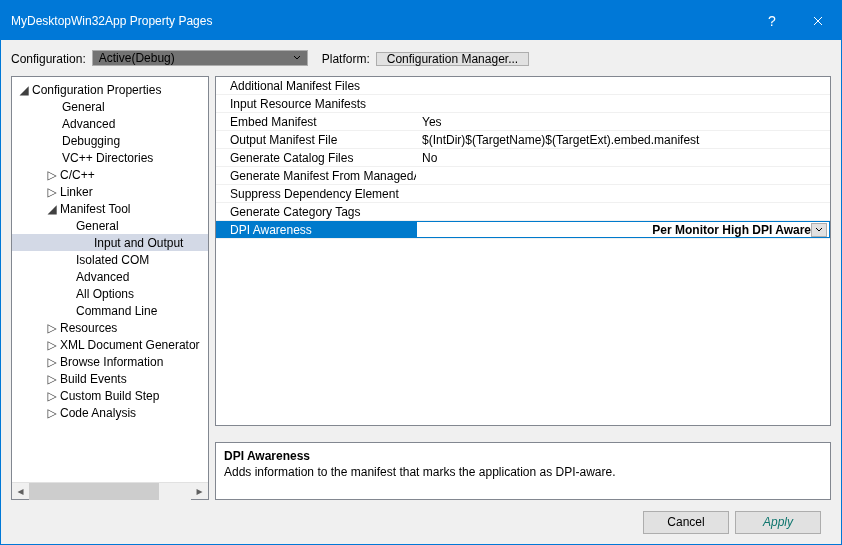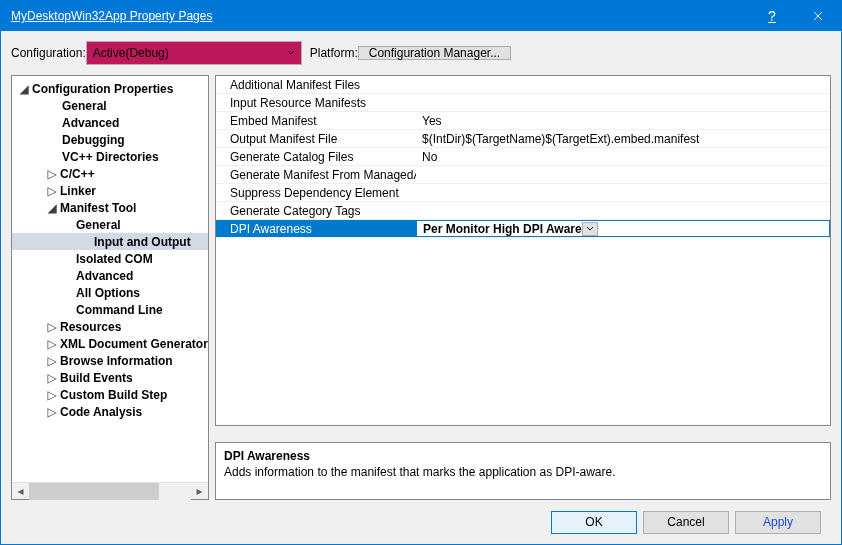--- a/index.html
+++ b/index.html
@@ -1,60 +1,60 @@
 <!DOCTYPE html>
 <html><head>
 <meta charset="utf-8">
 <style>
 * { box-sizing: border-box; margin: 0; padding: 0; font-family: "Segoe UI", Tahoma, sans-serif; font-size: 12px; }
 body { background: #fff; width: 842px; height: 545px; border: 1px solid #0078d7; display: flex; flex-direction: column; }
 
-.titlebar { background: #0078d7; color: #fff; height: 30px; display: flex; align-items: center; padding-left: 10px; text-decoration: underline; }
+.titlebar { background: #0078d7; color: #fff; height: 39px; display: flex; align-items: center; padding-left: 10px; }
 .titlebar .title { flex: 1; font-size: 12px; }
 .titlebar .tb-btn { width: 46px; height: 30px; display: flex; align-items: center; justify-content: center; color: #fff; }
 .titlebar .tb-btn svg { width: 10px; height: 10px; }
 
 .content { flex: 1; background: #f0f0f0; display: flex; flex-direction: column; padding: 10px 10px 0 10px; }
 
-.toprow { display: flex; align-items: center; margin-bottom: 10px; }
+.toprow { display: flex; align-items: flex-end; gap: 6px; margin-bottom: 10px; }
 .toprow label { color: #000; }
-.combo { background: #be185d; border: 1px solid #adadad; height: 24px; display: flex; align-items: center; padding: 0 6px; position: relative; }
+.combo { background: #737373; border: 1px solid #adadad; height: 16px; display: flex; align-items: center; padding: 0 6px; position: relative; }
 .combo .chev { position: absolute; right: 6px; }
 .btn { background: #e1e1e1; border: 1px solid #adadad; height: 14px; padding: 0 10px; display: flex; align-items: center; justify-content: center; }
 
 .main { flex: 1; display: flex; gap: 6px; min-height: 0; }
 
 .tree { width: 198px; background: #fff; border: 1px solid #828790; display: flex; flex-direction: column; }
 .tree-body { flex: 1; overflow: hidden; padding-top: 4px; }
 .tree-row { height: 17px; display: flex; align-items: center; white-space: nowrap; overflow: hidden; }
 .tree-row .arrow { width: 12px; display: inline-flex; justify-content: center; align-items: center; color: #404040; }
 .tree-row.sel { background: #d3d9e6; }
-.tree-row .lbl { padding-left: 2px; font-weight: bold; }
+.tree-row .lbl { padding-left: 2px; }
 .tree-scroll { height: 17px; background: #f0f0f0; border-top: 1px solid #e1e1e1; display: flex; align-items: center; }
 .tree-scroll .sbtn { width: 17px; height: 17px; display: flex; align-items: center; justify-content: center; color: #606060; }
 .tree-scroll .track { flex: 1; background: #f0f0f0; height: 17px; position: relative; }
 .tree-scroll .thumb { position: absolute; left: 0; width: 80%; height: 100%; background: #cdcdcd; }
 
 .rightcol { flex: 1; display: flex; flex-direction: column; gap: 16px; min-width: 0; }
 .grid { flex: 1; background: #fff; border: 1px solid #828790; overflow: hidden; }
 .gridrow { height: 18px; display: flex; align-items: center; border-bottom: 1px solid #f0f0f0; }
 .gridrow .gname { width: 200px; padding-left: 14px; white-space: nowrap; overflow: hidden; }
 .gridrow .gval { flex: 1; padding-left: 6px; white-space: nowrap; overflow: hidden; }
 .gridrow.selrow { background: #007acc; color: #fff; }
 .gridrow.selrow .gname { font-weight: 400; }
-.gridrow.selrow .gval { background: #fff; color: #000; font-weight: 700; border: 1px solid #007acc; height: 100%; display: flex; align-items: center; justify-content: flex-start; padding-right: 2px; }
+.gridrow.selrow .gval { background: #fff; color: #000; font-weight: 700; border: 1px solid #007acc; height: 100%; display: flex; align-items: center; justify-content: flex-end; padding-right: 2px; }
 .gridrow.selrow .ddbtn { width: 16px; height: 14px; background: #e1e1e1; border: 1px solid #adadad; display: flex; align-items: center; justify-content: center; }
 
 .descbox { height: 58px; background: #fff; border: 1px solid #828790; padding: 6px 8px; }
 .descbox .dtitle { font-weight: 700; margin-bottom: 2px; }
 
 .footer { height: 44px; display: flex; align-items: center; justify-content: flex-end; gap: 6px; padding: 0 10px; }
 .footer .fbtn { width: 86px; height: 23px; background: #e1e1e1; border: 1px solid #adadad; display: flex; align-items: center; justify-content: center; }
 .footer .fbtn.default { border: 1px solid #0078d7; background: #e5f1fb; }
-.footer .fbtn.disabled { color: #1d4ed8; }
+.footer .fbtn.disabled { color: #0f766e; font-style: italic; }
 
 .chev-svg { width: 8px; height: 8px; }
 </style>
 </head>
 <body>
 
 <div class="titlebar">
   <span class="title">MyDesktopWin32App Property Pages</span>
   <div class="tb-btn">
     <span style="font-size:14px">?</span>
@@ -211,23 +211,20 @@
         </div>
       </div>
       <div class="descbox">
         <div class="dtitle">DPI Awareness</div>
         <div>Adds information to the manifest that marks the application as DPI-aware.</div>
       </div>
     </div>
   </div>
 
   <div class="footer">
-    <div class="fbtn default">
-        <span>OK</span>
-      </div>
     <div class="fbtn">
         <span>Cancel</span>
       </div>
     <div class="fbtn disabled">
         <span>Apply</span>
       </div>
   </div>
 </div>
 
 </body></html>

